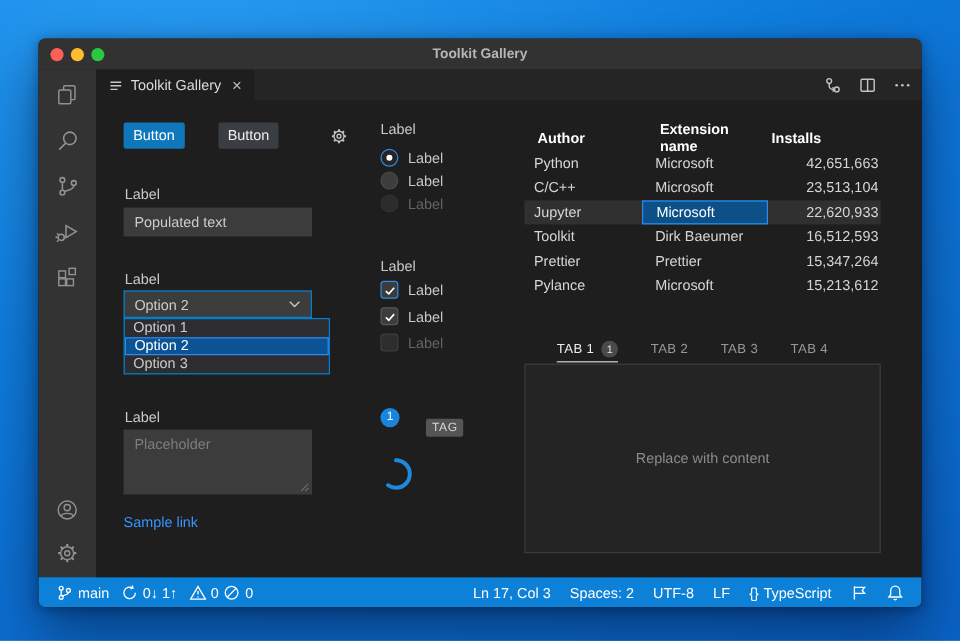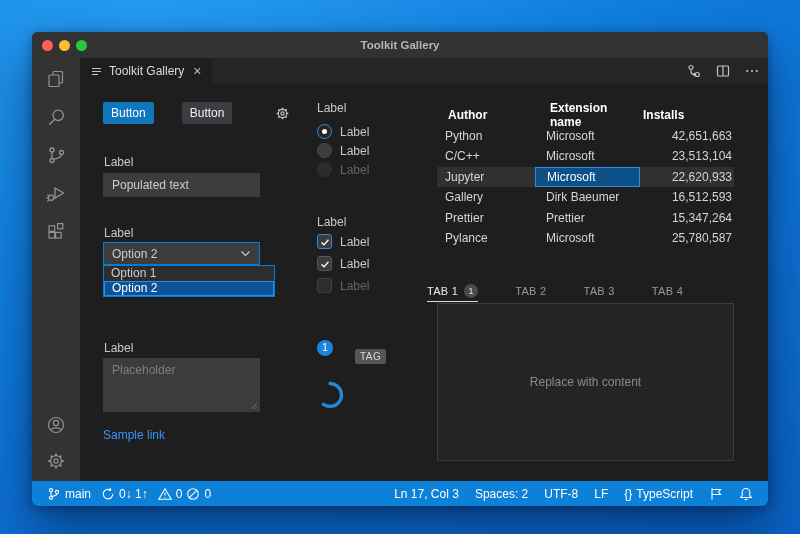--- a/index.html
+++ b/index.html
@@ -84,21 +84,21 @@
   .grid-row{display:flex;height:20.5px;align-items:stretch;}
   .gc{display:flex;align-items:center;box-sizing:border-box;}
   .gc1{width:98px;padding-left:8px;}
   .gc2{width:105px;padding-left:11px;}
   .gc3{flex:1;justify-content:flex-end;padding-right:2px;}
   .grid-header{font-weight:700;color:#ffffff;}
   .grid-header .gc3{justify-content:flex-start;padding-left:3px;}
   .grid-row.selected{background:#303031;}
   .gc.cell-selected{background:#0d5087;border:1px solid #2d8ceb;color:#ffffff;}
   
-  .ptabs{position:absolute;left:340px;top:196px;display:flex;gap:37px;padding-left:7px;
+  .ptabs{position:absolute;left:377px;top:196px;display:flex;gap:27px;padding-left:7px;
     font-size:11px;letter-spacing:.3px;color:#989898;}
   .ptab{height:21px;display:flex;align-items:center;gap:6px;cursor:pointer;
     border-bottom:1.5px solid transparent;}
   .ptab.active{color:#ececec;border-bottom-color:#d8d8d8;}
   .ptab-badge{width:14px;height:14px;border-radius:50%;background:#4a4a4a;color:#e3e3e3;
     font-size:9px;display:flex;align-items:center;justify-content:center;}
   .panel-view{position:absolute;left:357px;top:219px;width:297px;height:158px;background:#242425;
     border:1px solid #3c3c3d;box-sizing:border-box;display:flex;align-items:center;
     justify-content:center;color:#8b8b8b;font-size:12px;}
   
@@ -241,20 +241,21 @@
           <span class="lbl" style="left:24px;top:142px;">Label</span>
           <div class="select">
             <span>Option 2</span>
             <svg width="11" height="9" viewBox="0 0 11 9" fill="none" stroke="#c5c5c5" stroke-width="1.2">
               <path d="M1.5 2.5 L5.5 6.5 L9.5 2.5"></path>
             </svg>
           </div>
           <div class="listbox">
             <div class="option">Option 1</div>
             <div class="option selected">Option 2</div>
+            <div class="option">Option 3</div>
           </div>
 
           <span class="lbl" style="left:24px;top:257px;">Label</span>
           <div class="textarea-wrap">
             <textarea class="textarea" placeholder="Placeholder" style=""></textarea>
             <svg class="grip" width="8" height="8" viewBox="0 0 8 8" stroke="currentColor" stroke-width="1" fill="none">
               <path d="M7 1 L1 7 M7 4.5 L4.5 7"></path>
             </svg>
           </div>
 
@@ -324,33 +325,33 @@
               <span class="gc gc1">C/C++</span>
               <span class="gc gc2">Microsoft</span>
               <span class="gc gc3">23,513,104</span>
             </div>
             <div class="grid-row selected">
               <span class="gc gc1">Jupyter</span>
               <span class="gc gc2 cell-selected">Microsoft</span>
               <span class="gc gc3">22,620,933</span>
             </div>
             <div class="grid-row">
-              <span class="gc gc1">Gallery</span>
+              <span class="gc gc1">Toolkit</span>
               <span class="gc gc2">Dirk Baeumer</span>
               <span class="gc gc3">16,512,593</span>
             </div>
             <div class="grid-row">
               <span class="gc gc1">Prettier</span>
               <span class="gc gc2">Prettier</span>
               <span class="gc gc3">15,347,264</span>
             </div>
             <div class="grid-row">
               <span class="gc gc1">Pylance</span>
               <span class="gc gc2">Microsoft</span>
-              <span class="gc gc3">25,780,587</span>
+              <span class="gc gc3">15,213,612</span>
             </div>
           </div>
 
           <div class="ptabs">
             <div class="ptab active">
               <span>TAB 1</span>
               <span class="ptab-badge">1</span>
             </div>
             <div class="ptab">
               <span>TAB 2</span>

